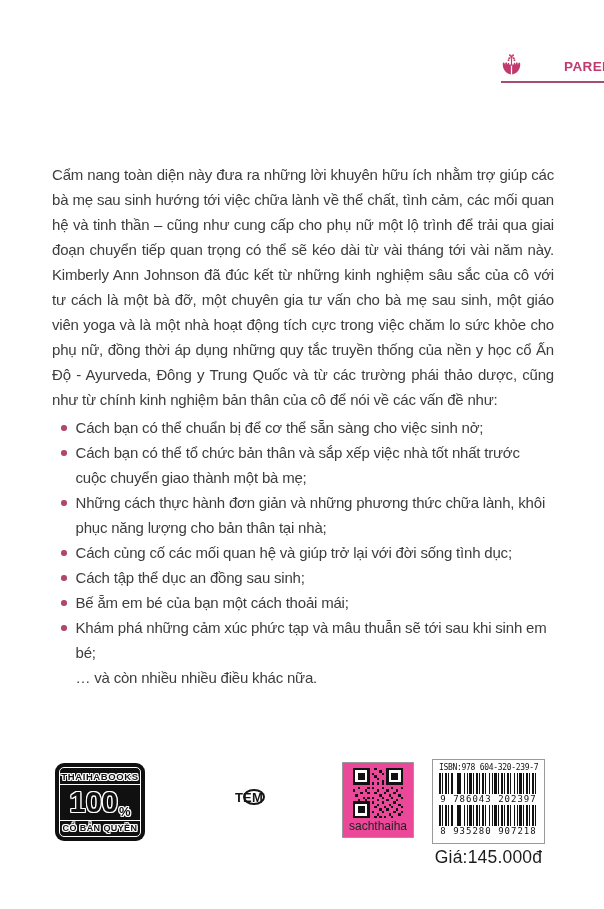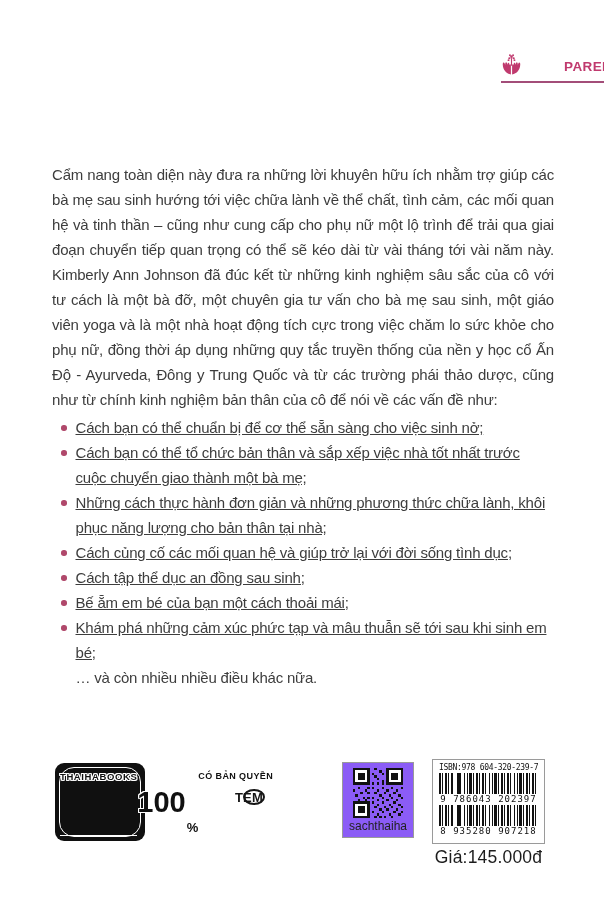--- a/index.html
+++ b/index.html
@@ -14,45 +14,45 @@
   .brand-name{margin-left:6px;font-size:13.5px;font-weight:700;color:#c03a6e;letter-spacing:.4px;margin-top:4px;}
   .brand-rule{position:absolute;top:81px;left:501px;width:103px;height:2px;background:#a34d79;}
 
   
   .content{position:absolute;left:52px;top:162px;width:502px;color:#3d3d3d;
            font-size:15px;line-height:25px;letter-spacing:-0.2px;}
   .paragraph{text-align:justify;}
   .bullets{margin-top:3px;}
   .bullet{display:flex;align-items:flex-start;}
   .dot{width:5.5px;height:5.5px;border-radius:50%;background:#b0486b;margin:10px 9px 0 9px;flex:none;}
-  .bullet-text{width:478px;text-decoration:underline;}
+  .bullet-text{width:478px;}
   .closing{padding-left:23.5px;}
 
   
   .stamp{position:absolute;left:55px;top:763px;width:90px;height:78px;background:#101010;
          border-radius:9px;box-sizing:border-box;padding:4px;}
-  .stamp-inner{border:1.5px solid #fff;border-radius:15px;height:100%;box-sizing:border-box;
-               display:flex;flex-direction:row;}
+  .stamp-inner{border:1.5px solid #fff;border-radius:5px;height:100%;box-sizing:border-box;
+               display:flex;flex-direction:column;}
   .otl{color:#101010;
        text-shadow:-1px -1px 0 #fff,1px -1px 0 #fff,-1px 1px 0 #fff,1px 1px 0 #fff,
                    0 -1px 0 #fff,0 1px 0 #fff,-1px 0 0 #fff,1px 0 0 #fff;}
   .stamp-top{text-align:center;font-size:9.5px;font-weight:700;letter-spacing:.6px;
              padding:3px 0 2px;border-bottom:1.5px solid #fff;white-space:nowrap;}
   .stamp-mid{flex:1;display:flex;align-items:center;justify-content:center;}
   .stamp-100{font-size:29px;font-weight:800;line-height:1;}
   .stamp-pct{font-size:13px;font-weight:800;align-self:flex-end;margin:0 0 1px 1px;}
   .stamp-bot{text-align:center;font-size:9px;font-weight:700;letter-spacing:.4px;
              padding:2px 0 3px;border-top:1.5px solid #fff;white-space:nowrap;}
 
   .tem{position:absolute;left:243px;top:789px;width:22px;height:16px;border:2px solid #151515;
        border-radius:50%;box-sizing:border-box;display:flex;align-items:center;justify-content:flex-end;
        font-size:13px;font-weight:700;color:#151515;letter-spacing:.2px;}
 
   .qrbox{position:absolute;left:342px;top:762px;width:72px;height:76px;border:1px solid #9a9a9a;
-         box-sizing:border-box;background:#8b5cf6;display:flex;flex-direction:column;align-items:center;padding-top:5px;}
+         box-sizing:border-box;background:#ec4899;display:flex;flex-direction:column;align-items:center;padding-top:5px;}
   .qrbox svg{width:50px;height:50px;}
   .qr-caption{font-size:12px;color:#222;margin-top:2px;line-height:1;}
 
   .bcbox{position:absolute;left:432px;top:759px;width:113px;height:85px;border:1px solid #9a9a9a;
          box-sizing:border-box;background:#fff;padding:3px 6px;display:flex;flex-direction:column;}
   .isbn{font-family:"DejaVu Sans Mono","Liberation Mono",monospace;font-size:8px;letter-spacing:-0.3px;
         text-align:center;color:#111;white-space:nowrap;line-height:9px;}
   .bars{height:21px;margin-top:1px;
         background:repeating-linear-gradient(90deg,#111 0 1.5px,#fff 1.5px 3px,#111 3px 4px,#fff 4px 5.5px,
                    #111 5.5px 8px,#fff 8px 9px,#111 9px 10px,#fff 10px 12.5px);}

